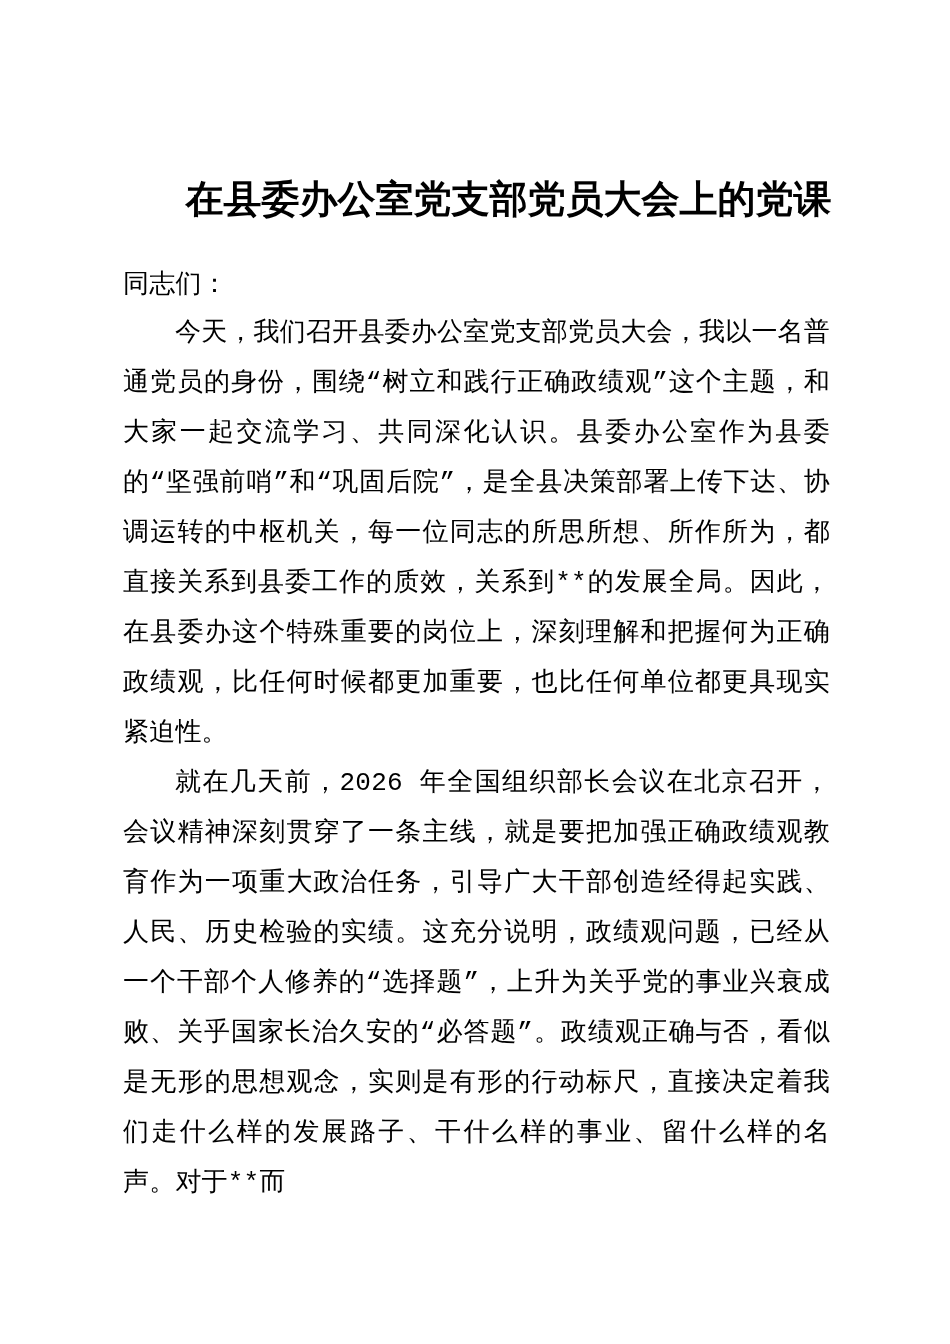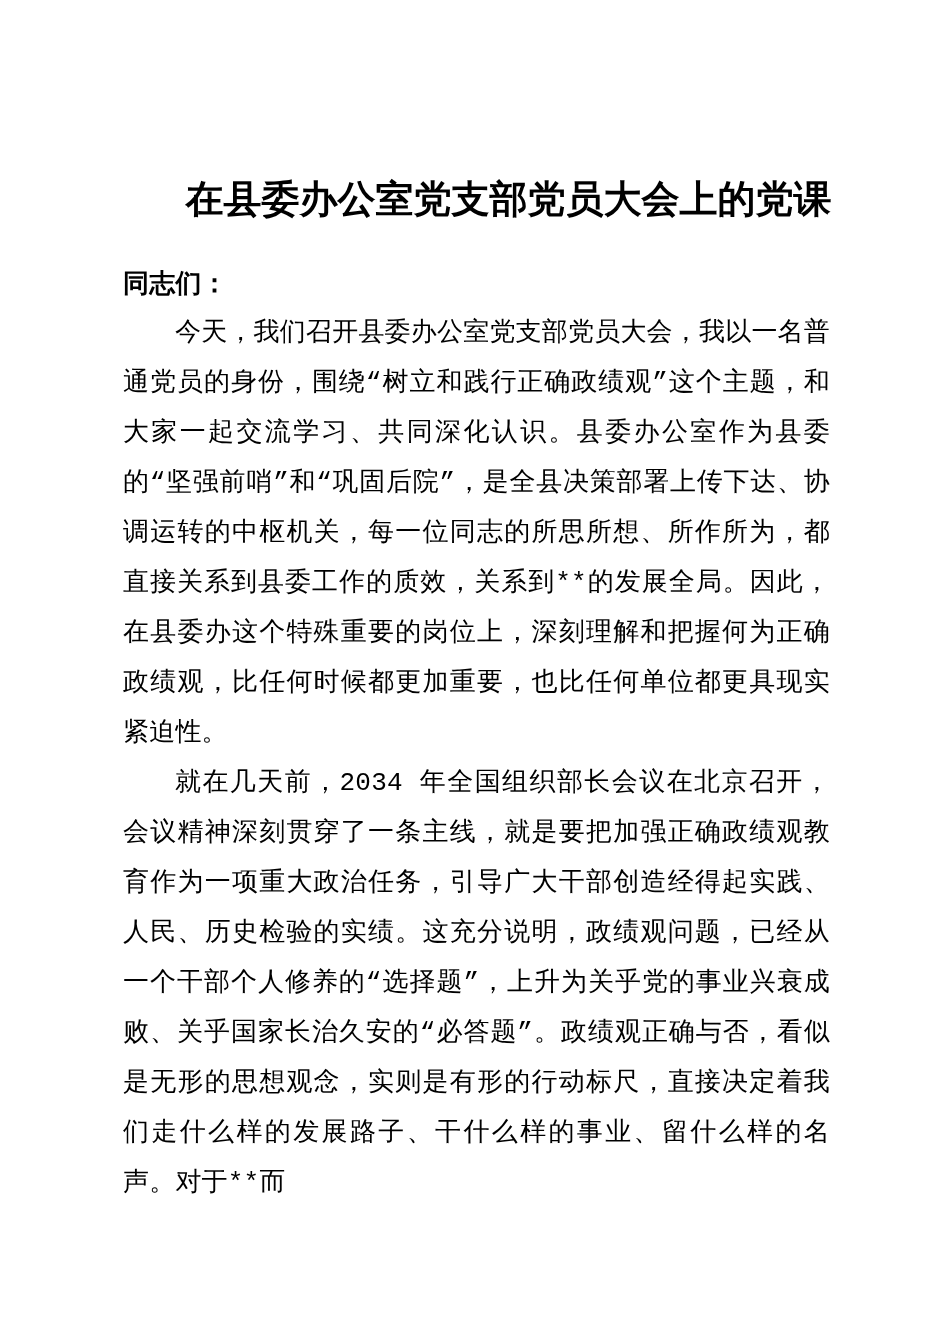--- a/index.html
+++ b/index.html
@@ -33,35 +33,34 @@
     width: 707px;
   }
   .body-text p {
     margin: 0;
     font-size: 26px;
     line-height: 50px;
     letter-spacing: 0.2px;
   }
   .salutation {
     text-align: left;
-    font-weight: bold;
   }
   .para {
     text-indent: 2em;
     text-align: justify;
     text-justify: inter-ideograph;
     font-family: Liberation Mono, monospace;
   }
 </style>
 </head>
 <body>
 
 <div class="page">
   <h1 class="doc-title">在县委办公室党支部党员大会上的党课</h1>
 
   <div class="body-text">
     <p class="salutation">同志们：</p>
 
     <p class="para">今天，我们召开县委办公室党支部党员大会，我以一名普通党员的身份，围绕“树立和践行正确政绩观”这个主题，和大家一起交流学习、共同深化认识。县委办公室作为县委的“坚强前哨”和“巩固后院”，是全县决策部署上传下达、协调运转的中枢机关，每一位同志的所思所想、所作所为，都直接关系到县委工作的质效，关系到**的发展全局。因此，在县委办这个特殊重要的岗位上，深刻理解和把握何为正确政绩观，比任何时候都更加重要，也比任何单位都更具现实紧迫性。</p>
 
-    <p class="para">就在几天前，2034 年全国组织部长会议在北京召开，会议精神深刻贯穿了一条主线，就是要把加强正确政绩观教育作为一项重大政治任务，引导广大干部创造经得起实践、人民、历史检验的实绩。这充分说明，政绩观问题，已经从一个干部个人修养的“选择题”，上升为关乎党的事业兴衰成败、关乎国家长治久安的“必答题”。政绩观正确与否，看似是无形的思想观念，实则是有形的行动标尺，直接决定着我们走什么样的发展路子、干什么样的事业、留什么样的名声。对于**而</p>
+    <p class="para">就在几天前，2026 年全国组织部长会议在北京召开，会议精神深刻贯穿了一条主线，就是要把加强正确政绩观教育作为一项重大政治任务，引导广大干部创造经得起实践、人民、历史检验的实绩。这充分说明，政绩观问题，已经从一个干部个人修养的“选择题”，上升为关乎党的事业兴衰成败、关乎国家长治久安的“必答题”。政绩观正确与否，看似是无形的思想观念，实则是有形的行动标尺，直接决定着我们走什么样的发展路子、干什么样的事业、留什么样的名声。对于**而</p>
   </div>
 </div>
 
 </body></html>

